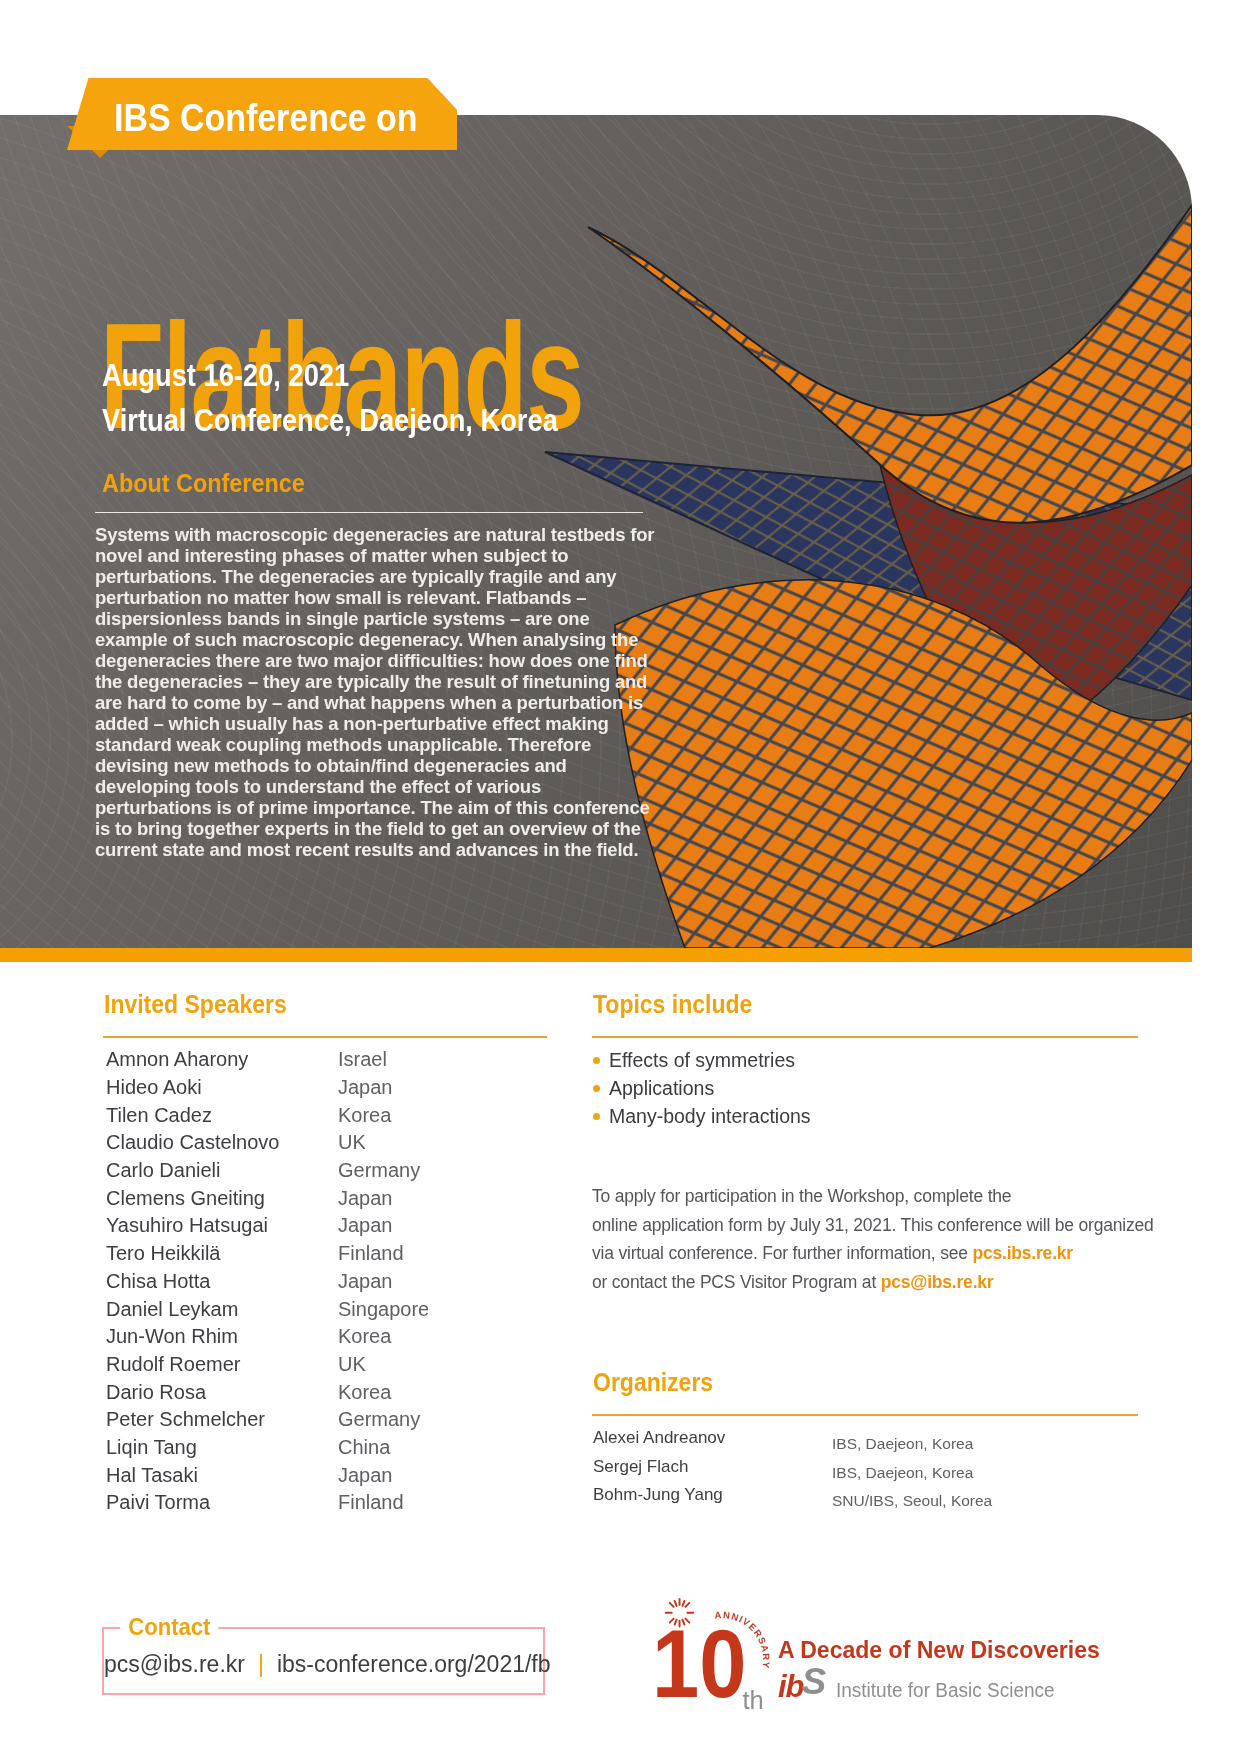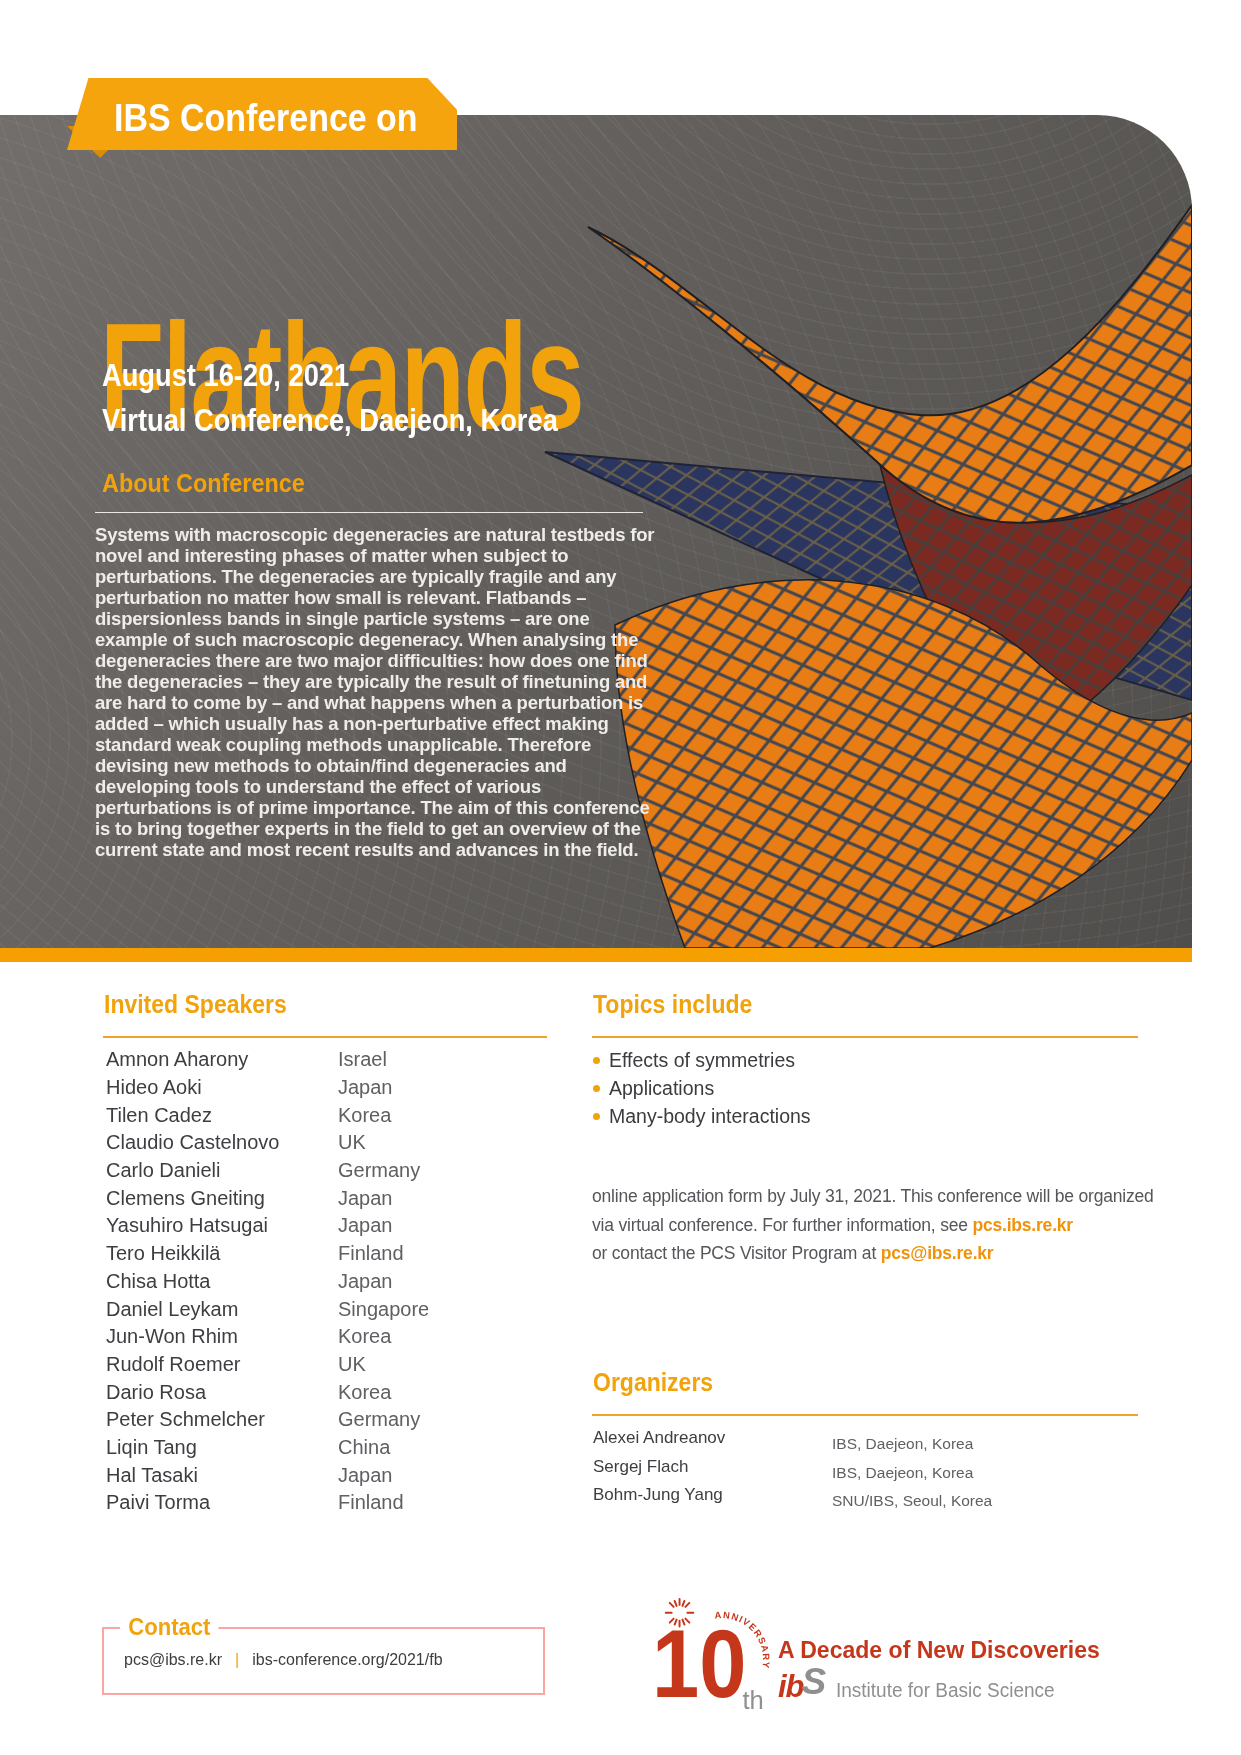--- a/index.html
+++ b/index.html
@@ -90,22 +90,22 @@
   .contact-box {
     left:102px; top:1627px; width:443px; height:68px;
     border:2px solid #fca5a5;
   }
   .contact-label {
     position:absolute; left:16px; top:-16px; background:#ffffff; padding:0 9px;
     color:#F2A30C; font-size:24px; font-weight:700;
     transform:scaleX(.92); transform-origin:left top; white-space:nowrap;
   }
   .contact-line {
-    position:absolute; left:0; right:0; top:22px; text-align:left;
-    font-size:16px; color:#3B3D40; white-space:nowrap;padding-left:20px;
+    position:absolute; left:0; right:0; top:22px; text-align:center;
+    font-size:23px; color:#3B3D40; white-space:nowrap;
   }
   .contact-sep { color:#F2A30C; padding:0 13px; font-weight:400; }
 
   
   .logo10 { left:652px; top:1598px; width:118px; height:118px; }
   .tagline {
     left:778px; top:1636px; color:#C5371A; font-size:24px; font-weight:700;
     transform:scaleX(.96); transform-origin:left top; white-space:nowrap;
   }
   .ibs-row { left:778px; top:1664px; display:flex; align-items:baseline; white-space:nowrap; }
@@ -272,20 +272,21 @@
       <span class="topic-label">Applications</span>
     </div>
 
     <div class="topic-row">
       <span class="topic-dot"></span>
       <span class="topic-label">Many-body interactions</span>
     </div>
   </div>
 
 <div class="abs apply">
+  <div>To apply for participation in the Workshop, complete the</div>
   <div>online application form by July 31, 2021. This conference will be organized</div>
   <div><span>via virtual conference. For further information, see </span><a class="lnk">pcs.ibs.re.kr</a></div>
   <div><span>or contact the PCS Visitor Program at </span><a class="lnk">pcs@ibs.re.kr</a></div>
 </div>
 
 <div class="abs sec-h" style="left:593px; top:1368px;">Organizers</div>
 <div class="abs sec-rule" style="left:592px; top:1414px; width:546px;"></div>
 
 <div class="abs org-list">
 

